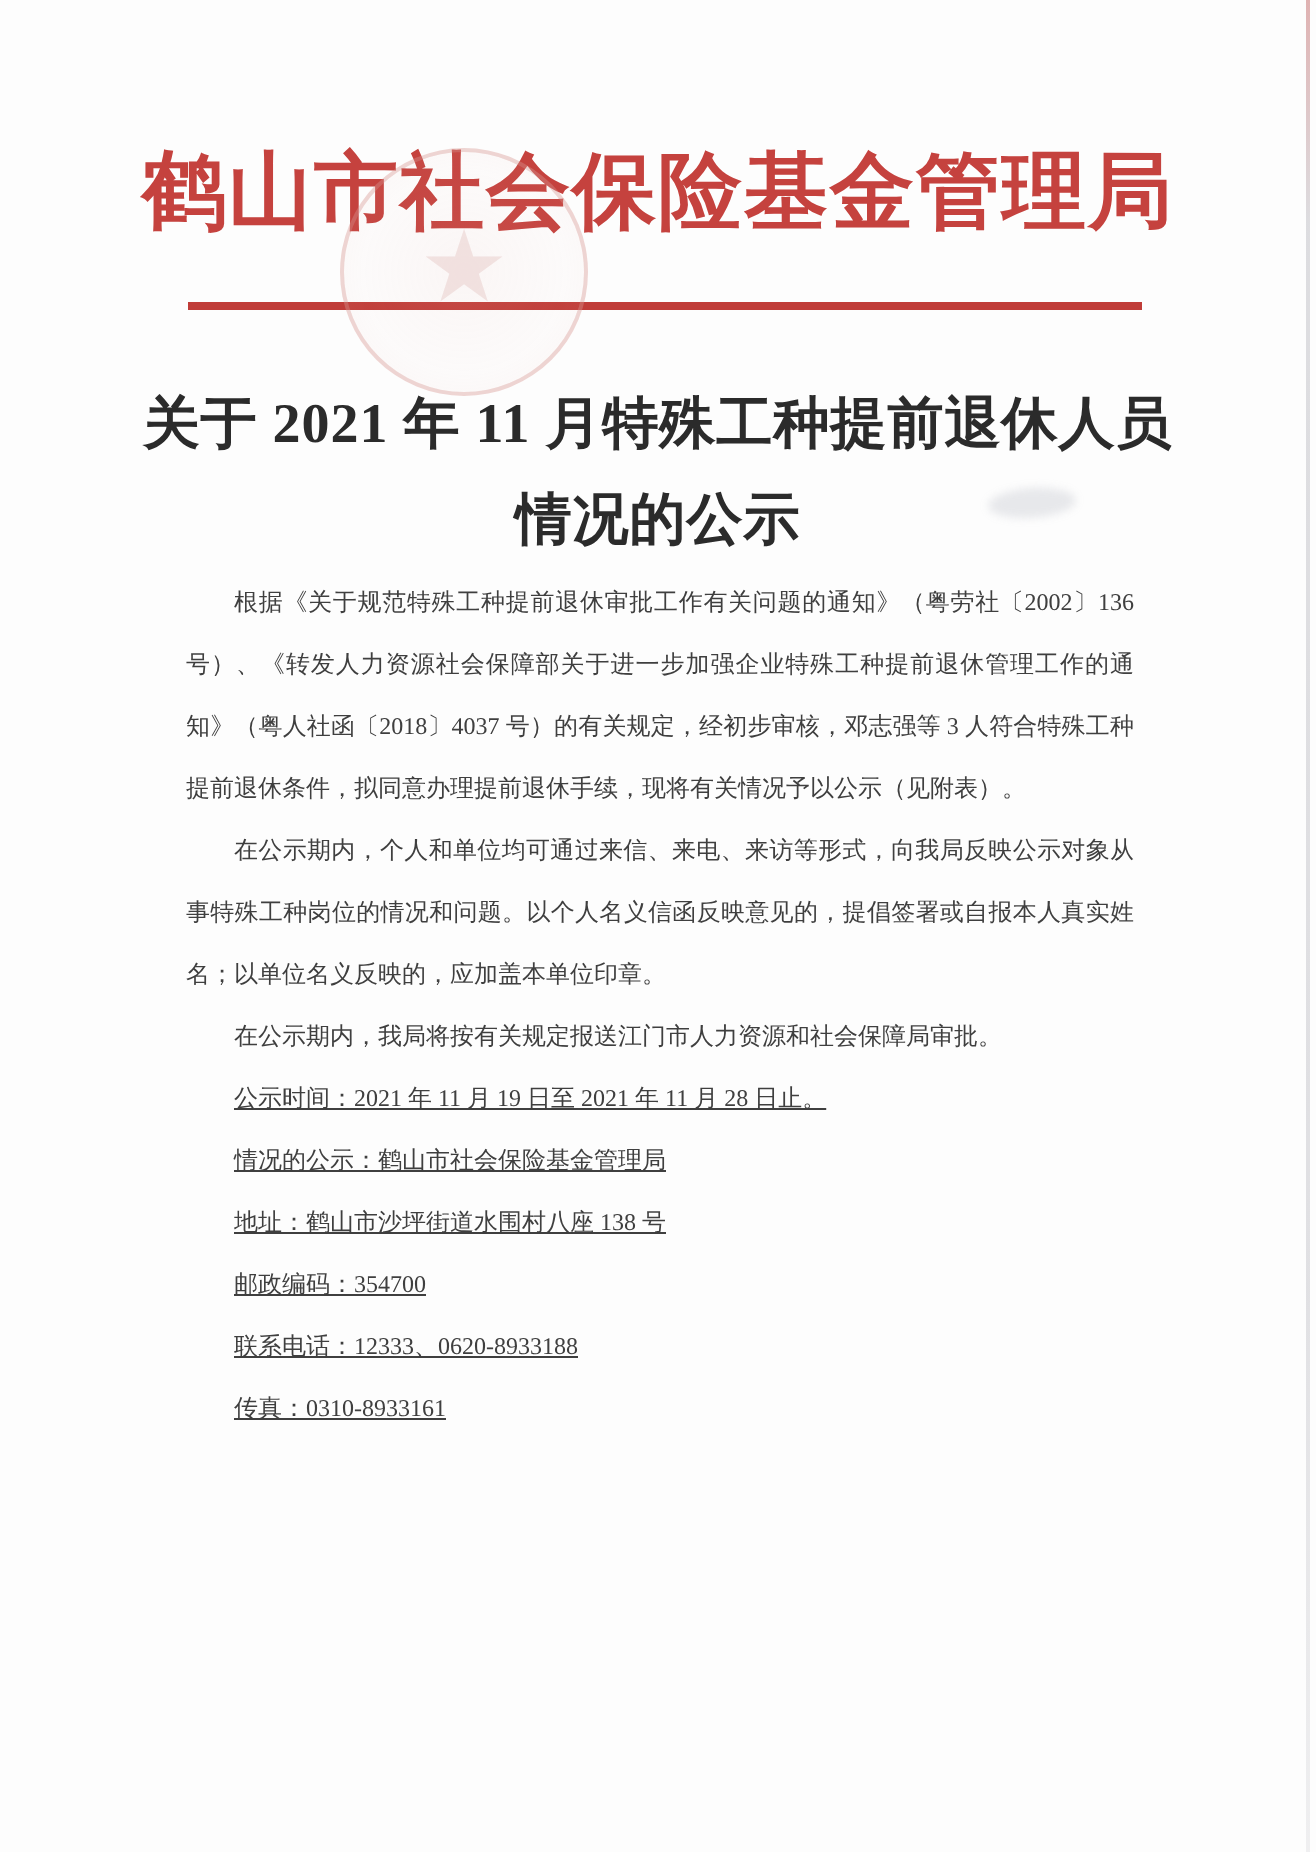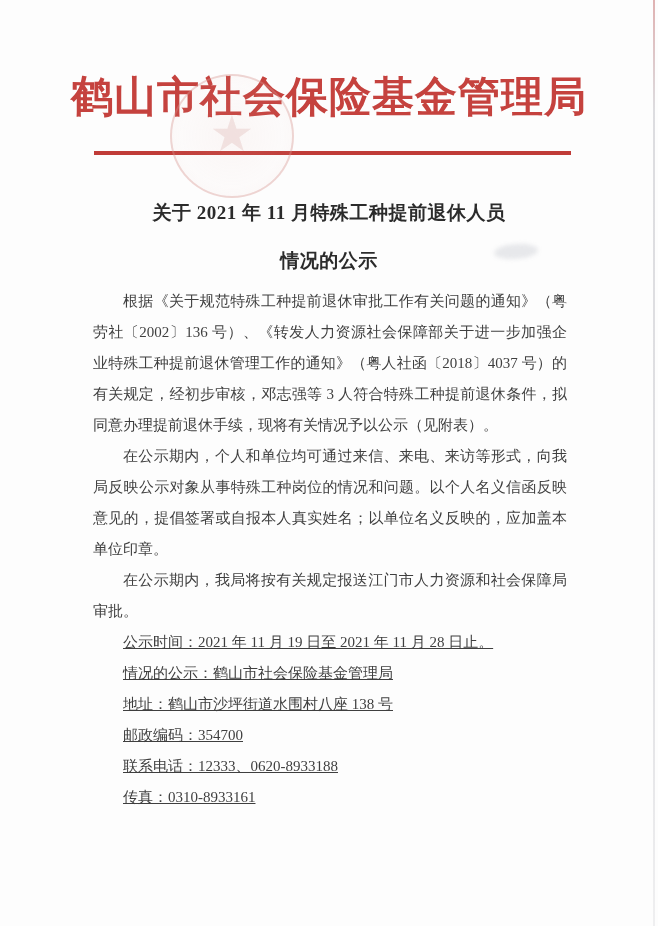--- a/index.html
+++ b/index.html
@@ -74,30 +74,30 @@
   }
   .rule {
     margin: 29px 0 0 94px;
     width: 477px;
     height: 4px;
     background: #c03c38;
   }
   .title {
     margin-top: 34px;
     text-align: center;
-    font-size: 19px;
+    font-size: 28px;
     line-height: 48px;
     font-weight: 700;
     letter-spacing: 0.5px;
     color: #2b2b2b;
   }
   main {
     margin: 1px 0 0 93px;
     width: 474px;
-    font-size: 15px;
+    font-size: 12px;
     line-height: 31px;
     color: #3f3f3f;
   }
   main p { margin: 0; }
   .para {
     text-indent: 2em;
     text-align: justify;
     text-justify: inter-character;
     text-align-last: left;
   }

